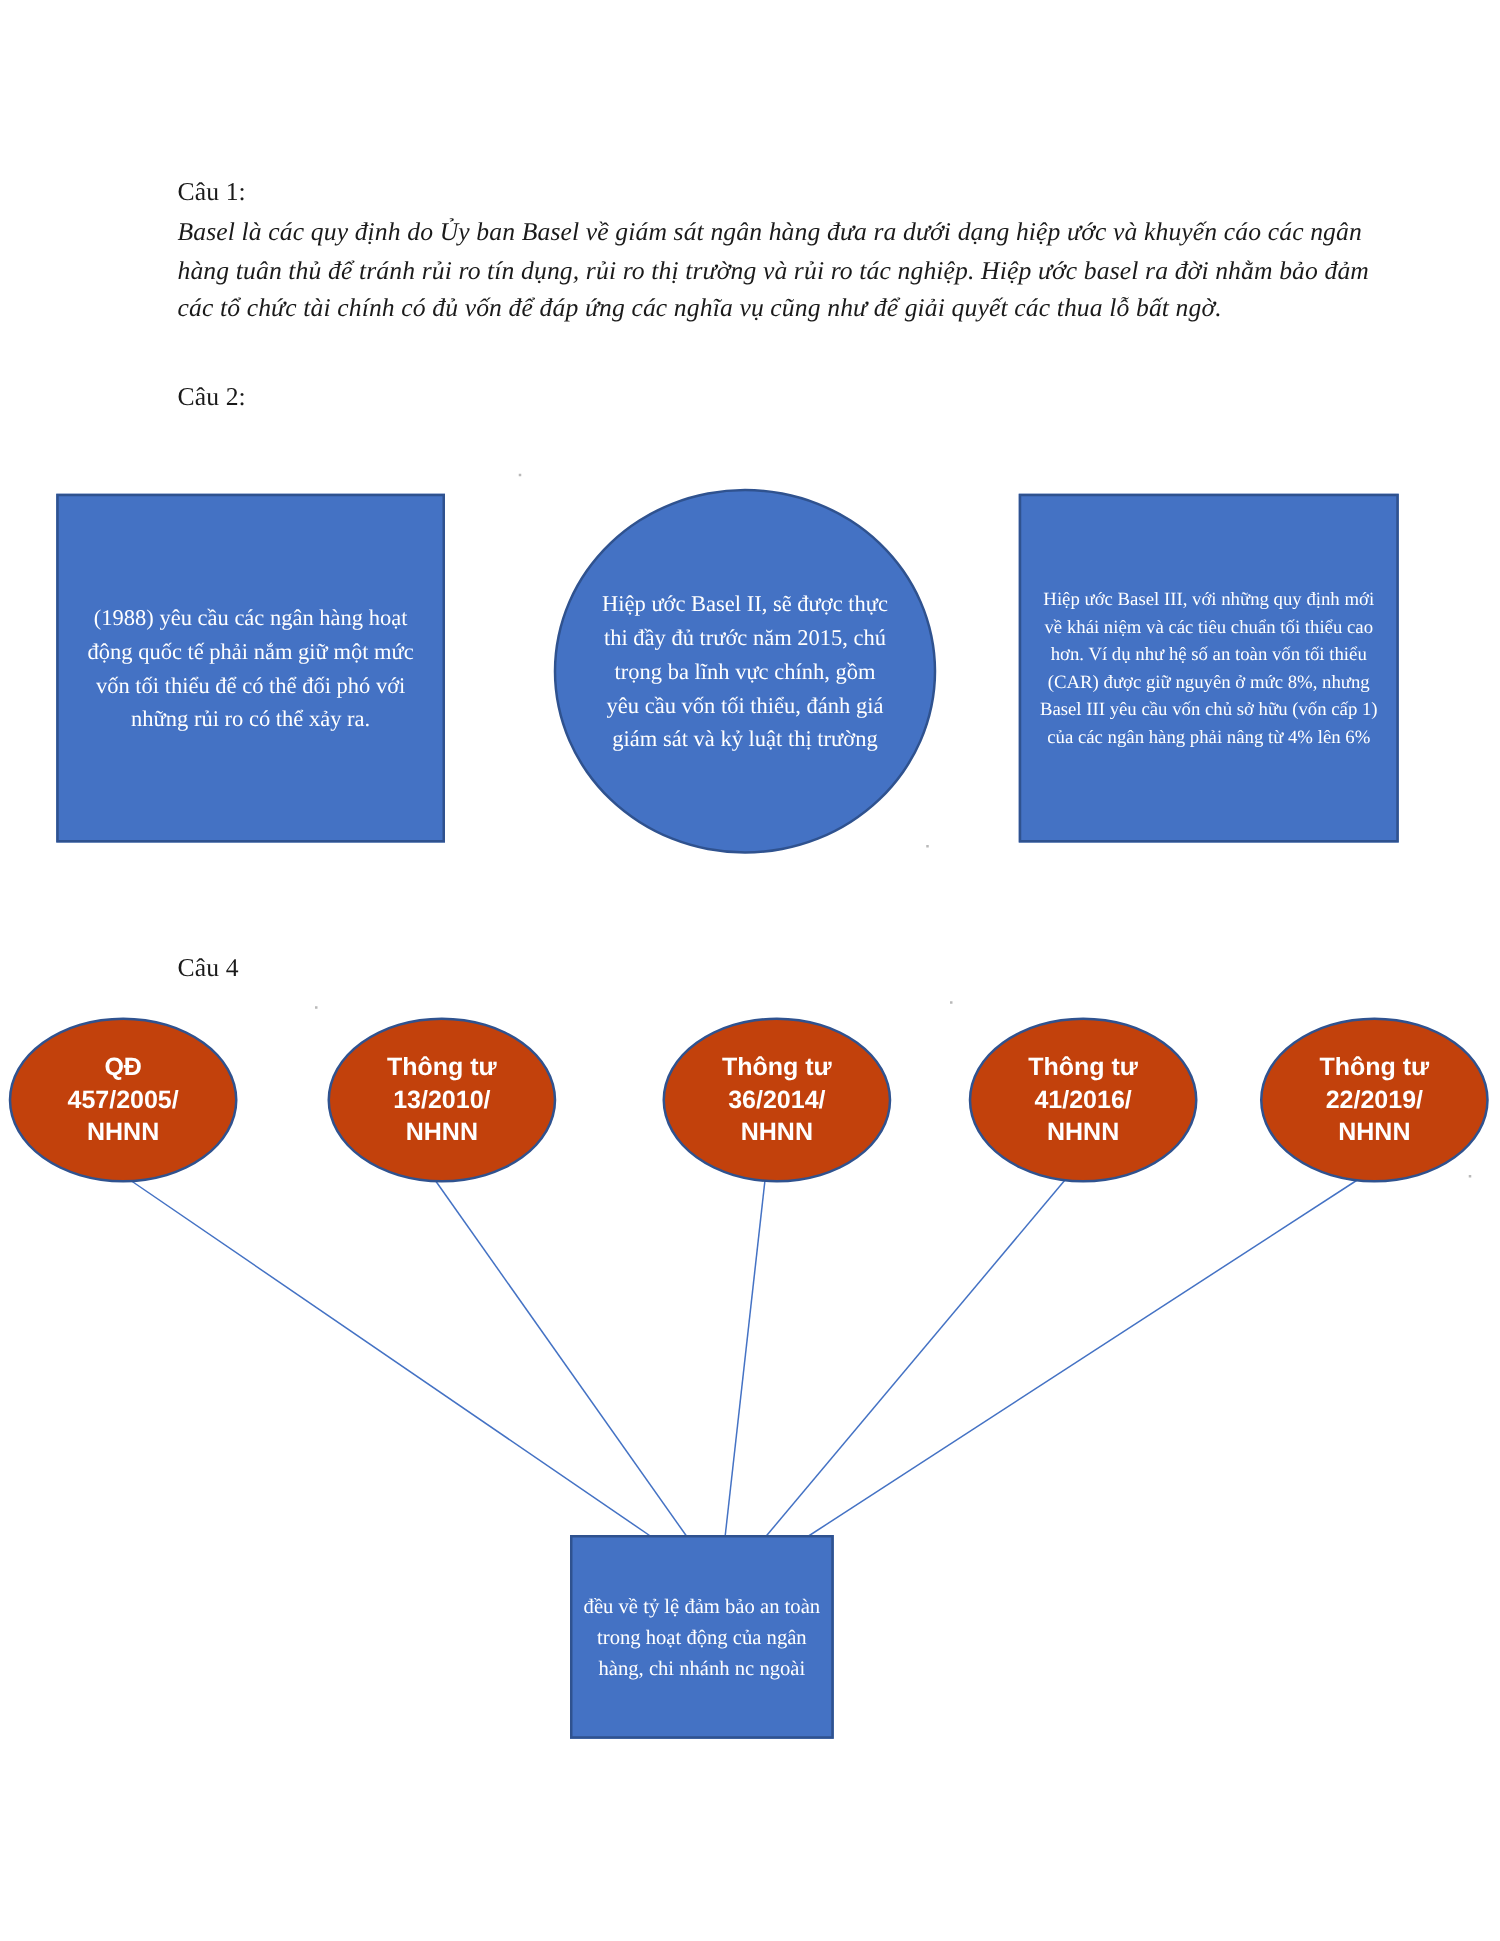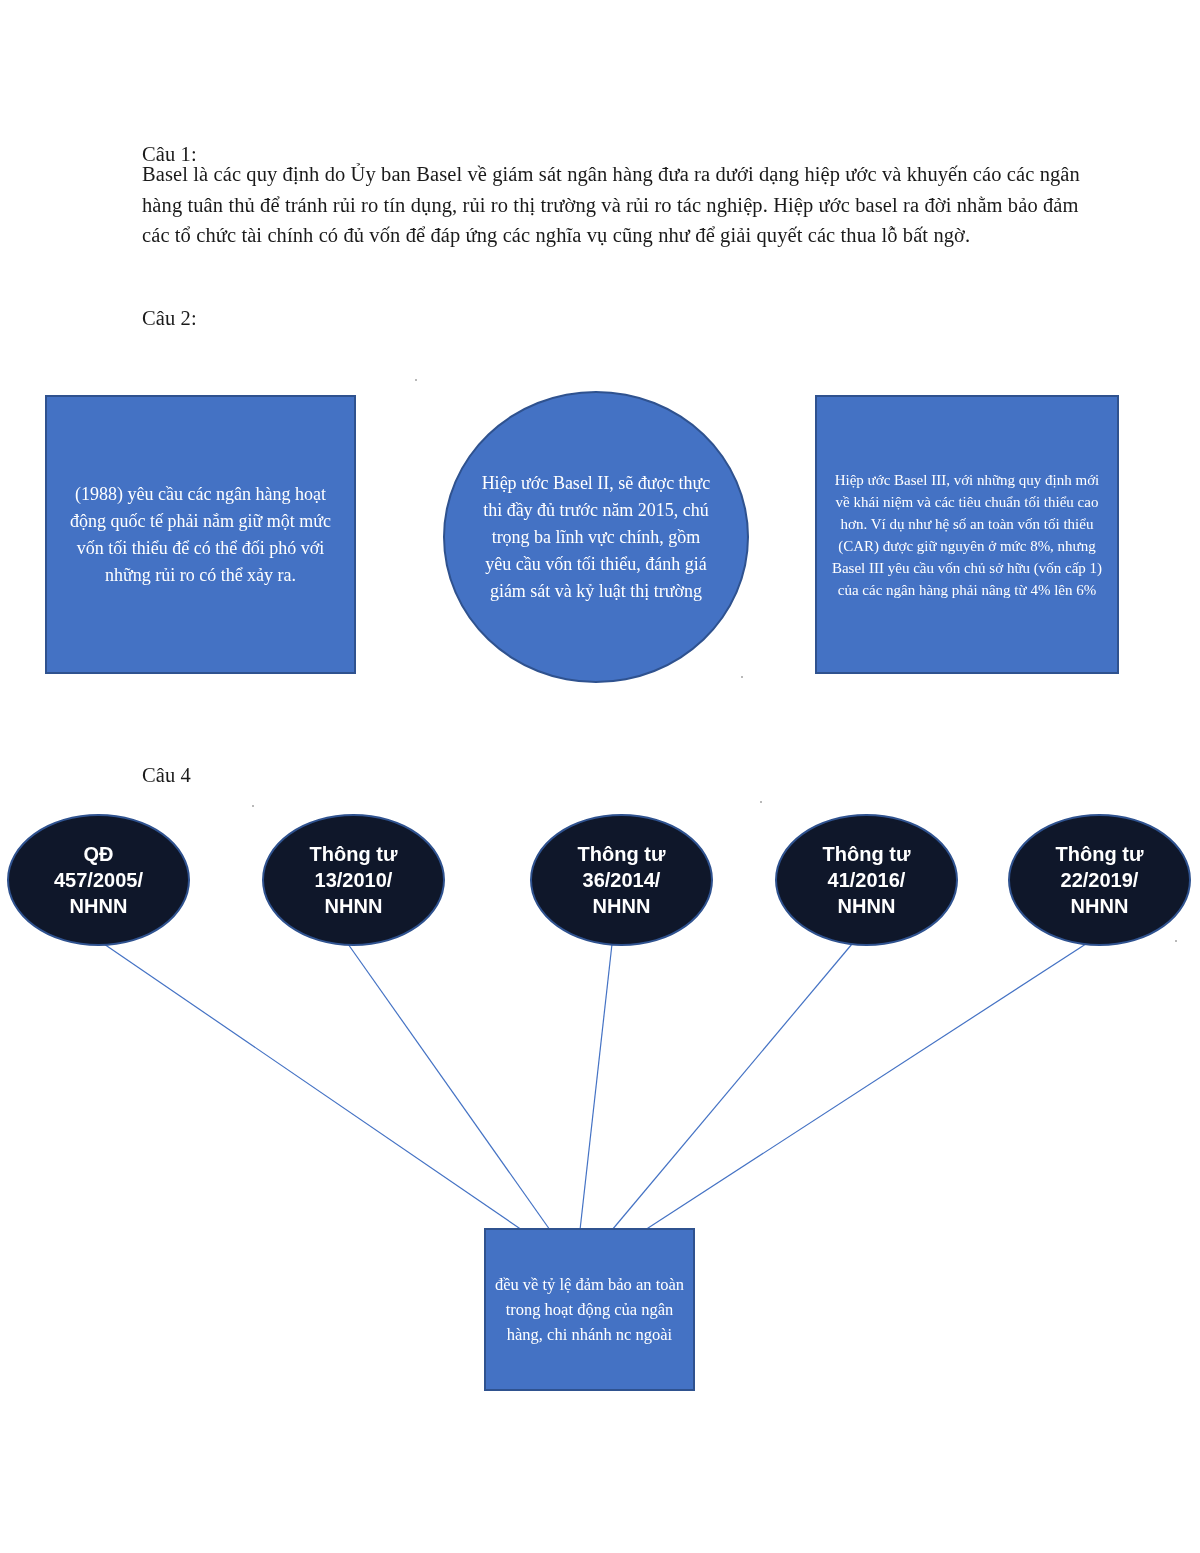--- a/index.html
+++ b/index.html
@@ -20,21 +20,21 @@
   .doc-text {
     position: absolute;
     font-family: "Liberation Serif", "DejaVu Serif", serif;
     font-size: 20.5px;
     line-height: 30.5px;
     color: #1a1a1a;
     white-space: pre-wrap;
     letter-spacing: 0.1px;
   }
   #cau1-label { left: 142px; top: 139px; }
-  #cau1-body  { left: 142px; top: 159px; width: 960px; }
+  #cau1-body  { left: 142px; top: 171px; width: 960px; font-style: italic; }
   #cau2-label { left: 142px; top: 303px; }
   #cau3-label { left: 142px; top: 760px; }
 
   
   .shape {
     position: absolute;
     box-sizing: border-box;
     background: #4472C4;
     border: 2px solid #2F528F;
     color: #ffffff;
@@ -83,21 +83,21 @@
     font-family: "Liberation Serif", "DejaVu Serif", serif;
     font-size: 15px;
     line-height: 22px;
     padding: 0 10px;
   }
 
   
   .ellipse {
     position: absolute;
     box-sizing: border-box;
-    background: #0f172a;
+    background: #c2410c;
     border: 2px solid #2F528F;
     border-radius: 50%;
     color: #ffffff;
     display: flex;
     align-items: center;
     justify-content: center;
     text-align: center;
     width: 183px;
     height: 132px;
     top: 814px;
@@ -112,21 +112,21 @@
     line-height: 26px;
   }
   #ellipse-0 { left: 7px; }
   #ellipse-1 { left: 262px; }
   #ellipse-2 { left: 530px; }
   #ellipse-3 { left: 775px; }
   #ellipse-4 { left: 1008px; }
 
   
   #box-summary {
-    left: 484px; top: 1228px;
+    left: 456px; top: 1228px;
     width: 211px; height: 163px;
   }
   #box-summary .txt {
     font-family: "Liberation Serif", "DejaVu Serif", serif;
     font-size: 16.5px;
     line-height: 25px;
     padding: 0 6px;
   }
 
   

